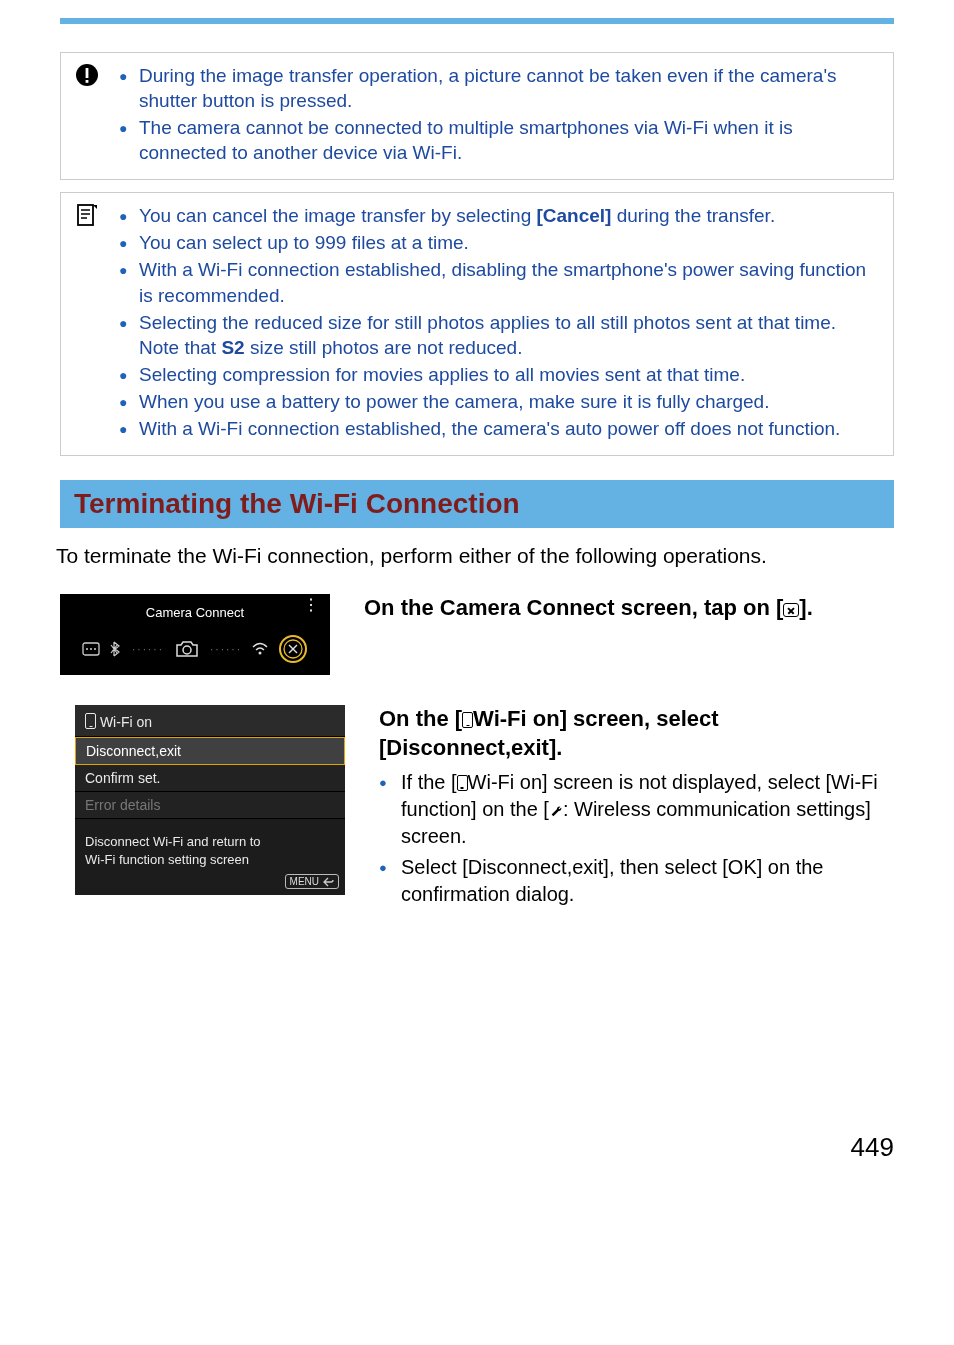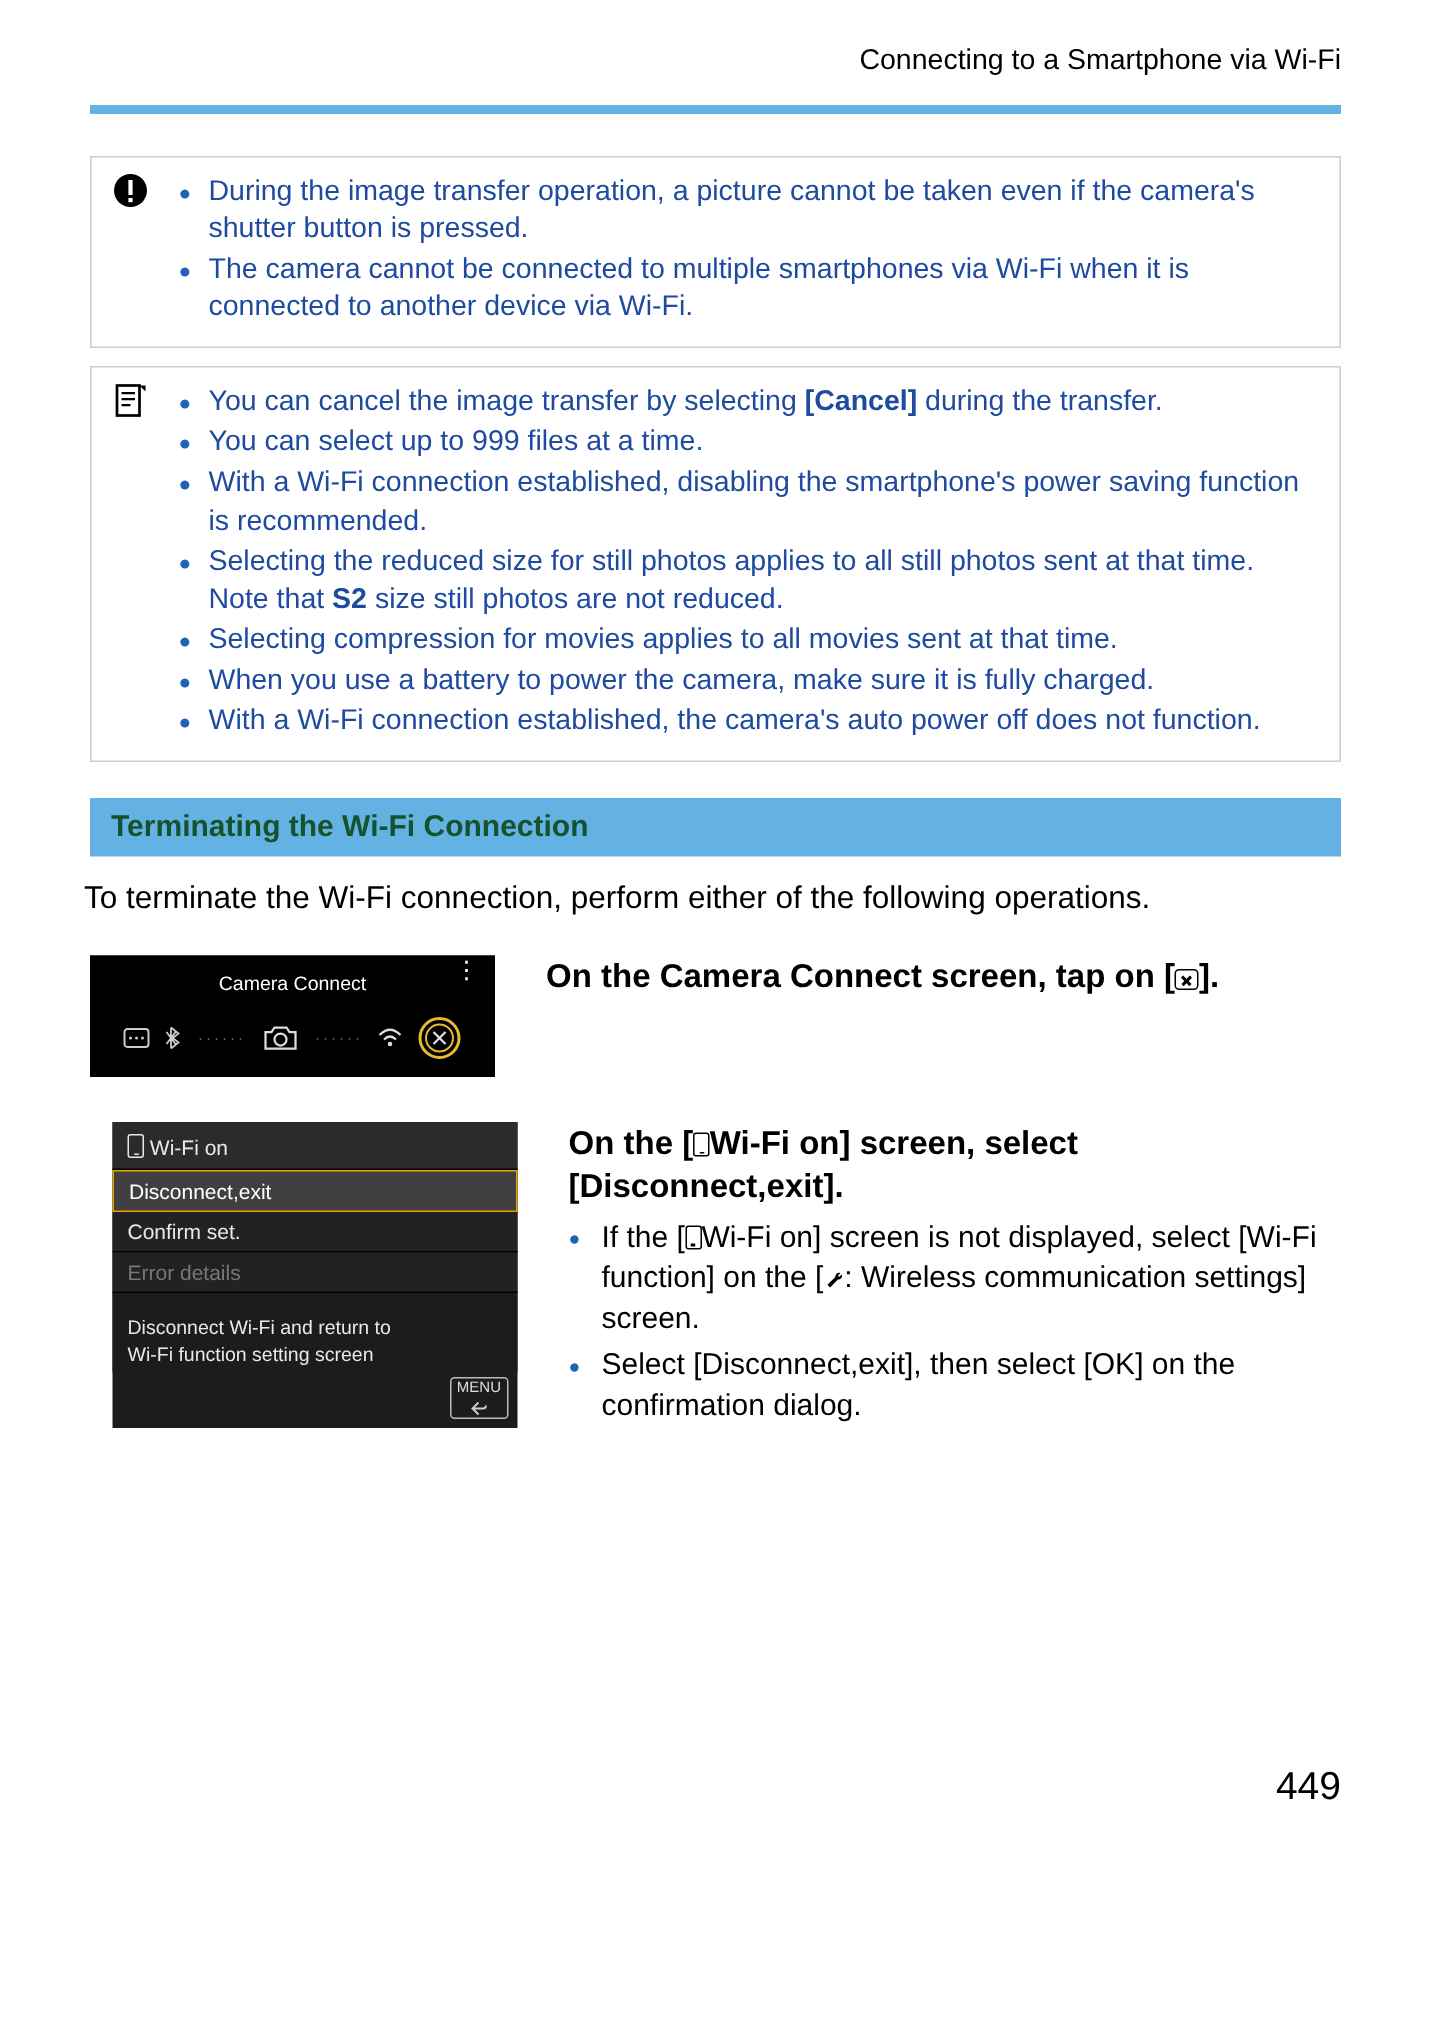--- a/index.html
+++ b/index.html
@@ -61,22 +61,22 @@
   }
   .callout li .kw { font-weight: bold; }
   .s2 {
     display: inline-block;
     font-weight: bold;
     font-family: Arial, sans-serif;
   }
   .section-bar {
     margin: 24px 60px 14px 60px;
     background: #64b2e4;
-    color: #14532d;
-    font-size: 20px;
+    color: #7f1d1d;
+    font-size: 28px;
     font-weight: bold;
     padding: 8px 14px;
   }
   .para {
     margin: 0 60px 24px 56px;
     font-size: 21px;
     line-height: 1.35;
   }
   .row {
     display: flex;
@@ -193,21 +193,20 @@
   .menubadge {
     display: inline-flex;
     align-items: center;
     border: 1px solid #bbb;
     border-radius: 3px;
     padding: 1px 4px;
     font-size: 10px;
     color: #ddd;
     gap: 3px;
     background: #1c1c1c;
-    flex-direction: column;
   }
   .pagenum {
     text-align: right;
     margin: 220px 60px 0 0;
     font-size: 26px;
   }
   
   .phone-icon {
     display:inline-block;
     width:11px;height:16px;
@@ -245,21 +244,20 @@
   .xbox::after{ transform:rotate(-45deg); }
   .wrench {
     display:inline-block; width:14px; vertical-align:-2px;
   }
 </style>
 </head>
 <body>
 
 <div class="page">
 
-  <div class="header-area">Connecting to a Smartphone via Wi-Fi</div>
   <div class="rule"></div>
 
   <div class="callout">
     <svg class="callout-icon" viewBox="0 0 24 24">
       <circle cx="12" cy="12" r="11" fill="#000"></circle>
       <rect x="10.6" y="5" width="2.8" height="10" fill="#fff"></rect>
       <rect x="10.6" y="17" width="2.8" height="2.8" fill="#fff"></rect>
     </svg>
     <ul id="warn-list">
         <li>During the image transfer operation, a picture cannot be taken even if the camera's shutter button is pressed.</li>

